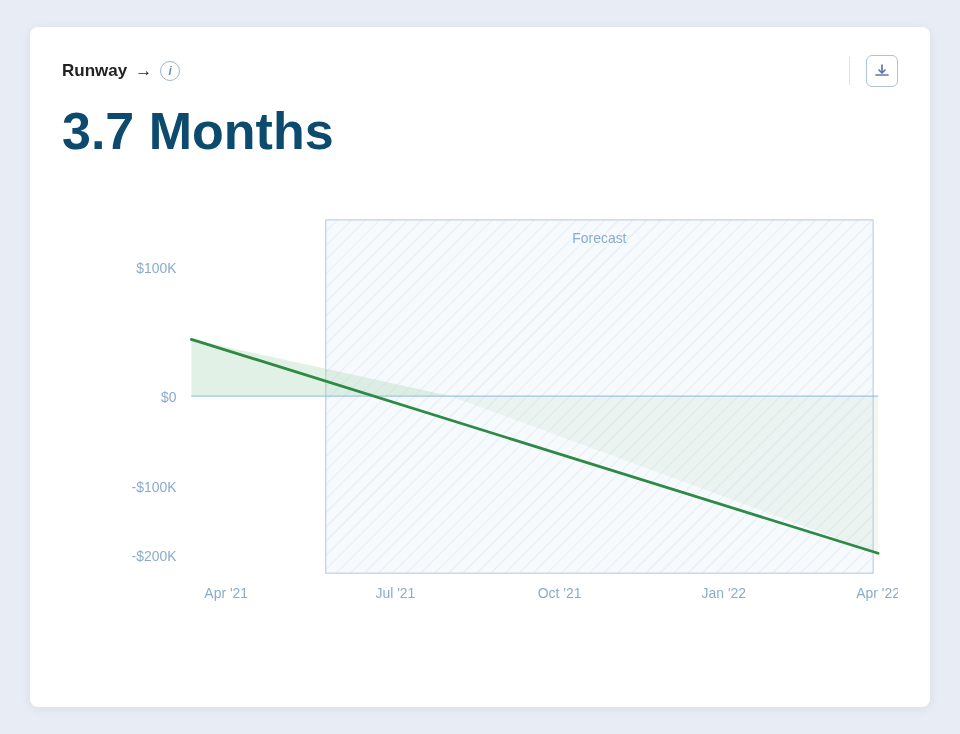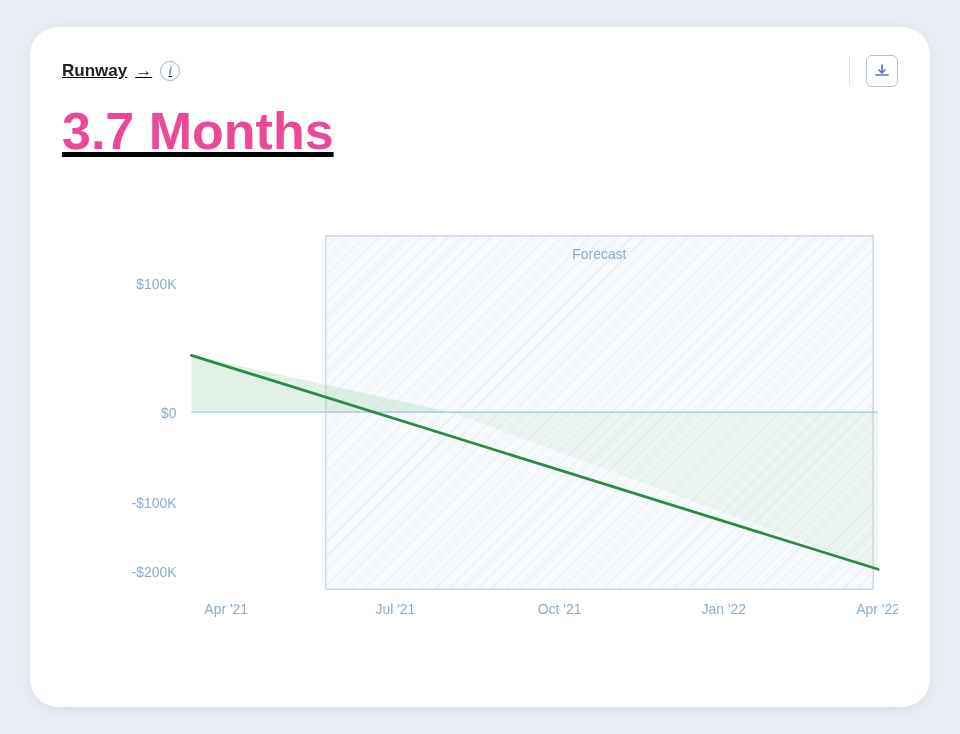--- a/index.html
+++ b/index.html
@@ -6,29 +6,28 @@
     body {
       background: #e8edf5;
       display: flex;
       align-items: center;
       justify-content: center;
       min-height: 100vh;
       font-family: -apple-system, BlinkMacSystemFont, 'Segoe UI', sans-serif;
     }
     .card {
       background: #ffffff;
-      border-radius: 28px;
+      border-radius: 8px;
       padding: 28px 32px 28px 32px;
       width: 900px;
       min-height: 680px;
       box-shadow: 0 2px 12px rgba(0,0,0,0.07);
       display: flex;
       flex-direction: column;
       position: relative;
-      text-decoration: underline;
     }
     .header {
       display: flex;
       align-items: center;
       justify-content: space-between;
       margin-bottom: 8px;
     }
     .header-left {
       display: flex;
       align-items: center;
@@ -75,22 +74,22 @@
       display: flex;
       align-items: center;
       justify-content: center;
       cursor: pointer;
       color: #5a7aaa;
       background: #fff;
     }
     .metric-value {
       font-size: 52px;
       font-weight: 700;
-      color: #ec4899;
-      margin: 8px 0 40px 0;
+      color: #0c4a6e;
+      margin: 8px 0 24px 0;
       line-height: 1.1;
     }
     .chart-container {
       flex: 1;
       position: relative;
     }
     svg.chart {
       width: 100%;
       height: 440px;
     }

